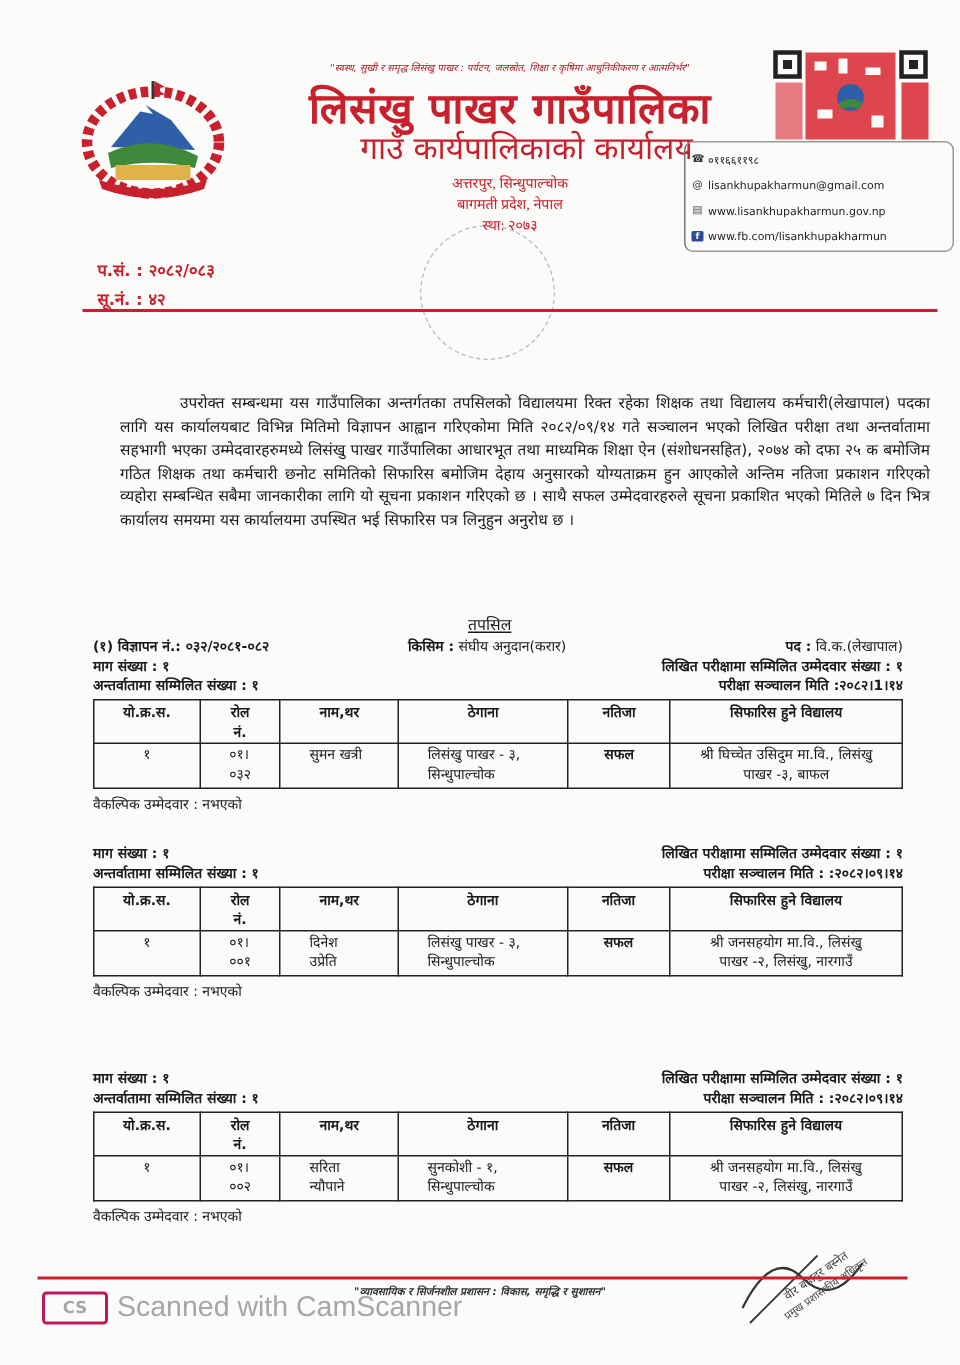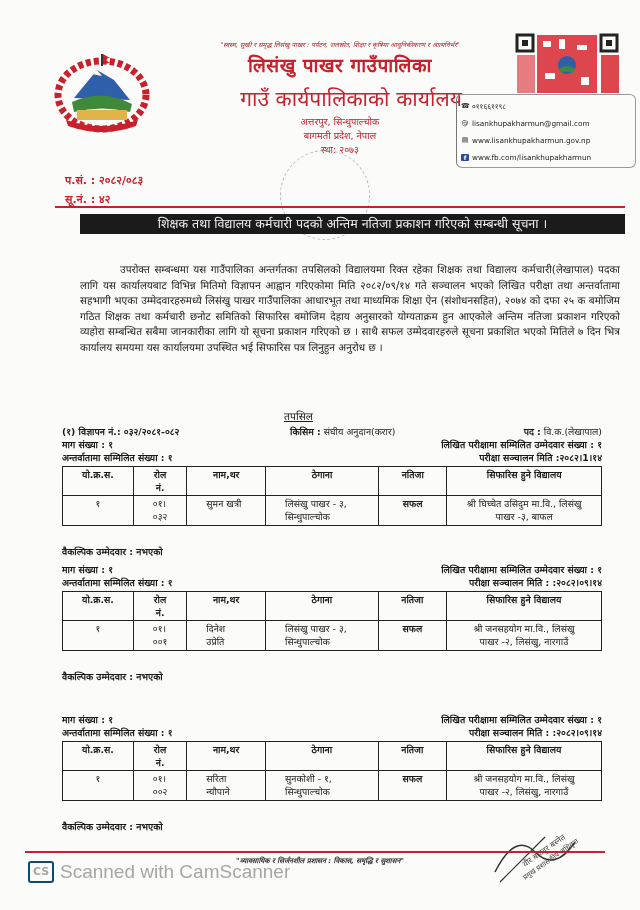--- a/index.html
+++ b/index.html
@@ -4,23 +4,23 @@
 <style>
   * { box-sizing: border-box; margin: 0; padding: 0; }
   html, body { width: 640px; height: 910px; background: #fbfbf9; overflow: hidden; }
   body { font-family: "DejaVu Sans", "Liberation Sans", sans-serif; color: #1a1a1a; position: relative; }
 
   .page { position: absolute; left: 0; top: 0; width: 640px; height: 910px; }
 
   
   .emblem { position: absolute; left: 52px; top: 50px; width: 100px; height: 85px; }
   .slogan-top { position: absolute; left: 170px; top: 40px; width: 340px; text-align: center; font-size: 6.5px; font-style: italic; color: #b0202a; }
-  .org-name { position: absolute; left: 175px; top: 52px; width: 330px; text-align: center; font-size: 19px; font-weight: bold; color: #c8202d; letter-spacing: 0.5px; }
+  .org-name { position: absolute; left: 175px; top: 52px; width: 330px; text-align: center; font-size: 28px; font-weight: bold; color: #c8202d; letter-spacing: 0.5px; }
   .org-office { position: absolute; left: 186px; top: 84px; width: 330px; text-align: center; font-size: 21px; color: #c8202d; }
-  .org-addr1, .org-addr2, .org-est { position: absolute; left: 230px; width: 220px; text-align: center; font-size: 9.5px; color: #c8202d; }
+  .org-addr1, .org-addr2, .org-est { position: absolute; left: 230px; width: 220px; text-align: center; font-size: 9.5px; color: #c8202d; font-family: Liberation Serif, serif; }
   .org-addr1 { top: 115px; }
   .org-addr2 { top: 129px; }
   .org-est { top: 143px; }
 
   .qr { position: absolute; left: 515px; top: 33px; width: 108px; height: 62px; }
   .contact-box { position: absolute; left: 456px; top: 94px; width: 180px; height: 74px; border: 1px solid #999; border-left: 1.5px solid #777; border-radius: 6px; padding: 3px 4px; }
   .contact-row { font-size: 7.3px; line-height: 17px; color: #222; display: flex; align-items: center; gap: 3px; white-space: nowrap; }
   .contact-row .ic { display: inline-block; width: 8px; height: 7px; font-size: 7px; line-height: 7px; text-align: center; color: #333; }
   .contact-row .ic.fb { background: #2b4c95; color: #fff; font-weight: bold; font-size: 6px; border-radius: 1px; }
 
@@ -31,47 +31,47 @@
 
   .red-rule-top { position: absolute; left: 55px; top: 206px; width: 570px; height: 2px; background: #c8202d; }
 
   .notice-title { position: absolute; left: 80px; top: 214px; width: 545px; height: 20px; background: #1b1b1b; color: #f2f2f2; font-size: 12.5px; line-height: 20px; text-align: center; white-space: nowrap; }
   .notice-date { position: absolute; left: 245px; top: 237px; width: 175px; height: 14px; background: #d8d8d8; text-align: center; font-size: 9.5px; line-height: 14px; color: #222; }
 
   
   .para { position: absolute; left: 80px; top: 262px; width: 540px; font-size: 10.3px; line-height: 15.6px; text-align: justify; color: #1a1a1a; }
   .para .indent { display: inline-block; width: 40px; }
 
-  .tapasil { position: absolute; left: 284px; top: 409px; font-size: 10.5px; text-decoration: underline; }
+  .tapasil { position: absolute; left: 312px; top: 409px; font-size: 10.5px; text-decoration: underline; }
 
   
   .sec { position: absolute; left: 62px; width: 540px; }
   .sec .line { position: relative; height: 13px; font-size: 9.3px; line-height: 13px; white-space: nowrap; }
   .sec .l { position: absolute; left: 0; font-weight: bold; }
   .sec .m { position: absolute; font-weight: normal; }
   .sec .r { position: absolute; right: 0; }
   .sec .b { font-weight: bold; }
 
   table.result { border-collapse: collapse; width: 540px; margin-top: 2px; }
   table.result th, table.result td { border: 1px solid #222; font-size: 9.3px; padding: 1px 19px; vertical-align: top; }
   table.result th { font-weight: bold; text-align: center; height: 15px; }
   table.result td { height: 30px; line-height: 13px; }
   .c1 { width: 45px; text-align: center; }
   .c2 { width: 48px; }
   .c3 { width: 82px; }
   .c4 { width: 120px; }
   .c5 { width: 70px; text-align: center; font-weight: bold; }
   .c6 { width: 175px; text-align: center; }
-  .alt { font-size: 9.3px; font-weight: bold; margin-top: 19px; }
+  .alt { font-size: 9.3px; font-weight: normal; margin-top: 3px; }
 
   
   .red-rule-bottom { position: absolute; left: 25px; top: 851px; width: 580px; height: 2px; background: #c8202d; }
   .slogan-bottom { position: absolute; left: 175px; top: 856px; width: 290px; text-align: center; font-size: 7px; font-style: italic; font-weight: bold; color: #333; }
   .camscanner { position: absolute; left: 28px; top: 861px; display: flex; align-items: center; gap: 6px; color: #a6a6a6; }
-  .cs-logo { width: 26px; height: 22px; border: 2px solid #0c4a6e; border-radius: 3px; font-size: 11px; font-weight: bold; line-height: 18px; text-align: center; color: #a6a6a6; }
+  .cs-logo { width: 44px; height: 22px; border: 2px solid #be185d; border-radius: 3px; font-size: 11px; font-weight: bold; line-height: 18px; text-align: center; color: #a6a6a6; }
   .cs-text { font-size: 19px; font-family: Liberation Sans, sans-serif; }
 
   .signature { position: absolute; left: 485px; top: 812px; width: 120px; height: 80px; }
 </style>
 </head>
 <body>
 
 <div class="page">
 
   <svg class="emblem" viewBox="0 0 100 85">
@@ -128,30 +128,29 @@
     </div>
   </div>
 
   <div class="ref-ps">प.सं. : २०८२/०८३</div>
   <div class="ref-sn">सू.नं. : ४२</div>
 
   <div class="stamp"></div>
 
   <div class="red-rule-top"></div>
 
-  <div class="notice-title">शिक्षक तथा विद्यालय कर्मचारी पदको अन्तिम नतिजा प्रकाशन गरिएको सम्बन्धी सूचना ।</div>
 
   <div class="para"><span class="indent"></span><span>उपरोक्त सम्बन्धमा यस गाउँपालिका अन्तर्गतका तपसिलको विद्यालयमा  रिक्त रहेका शिक्षक तथा विद्यालय कर्मचारी(लेखापाल) पदका लागि यस कार्यालयबाट विभिन्न मितिमो विज्ञापन आह्वान गरिएकोमा मिति २०८२/०९/१४ गते सञ्चालन भएको लिखित परीक्षा तथा अन्तर्वातामा सहभागी भएका उम्मेदवारहरुमध्ये लिसंखु पाखर गाउँपालिका आधारभूत तथा माध्यमिक शिक्षा ऐन  (संशोधनसहित), २०७४ को दफा २५ क बमोजिम गठित शिक्षक तथा कर्मचारी छनोट समितिको सिफारिस बमोजिम देहाय अनुसारको योग्यताक्रम हुन आएकोले अन्तिम नतिजा प्रकाशन गरिएको व्यहोरा सम्बन्धित सबैमा जानकारीका लागि यो सूचना प्रकाशन गरिएको छ । साथै सफल उम्मेदवारहरुले सूचना प्रकाशित भएको मितिले ७ दिन भित्र कार्यालय समयमा यस कार्यालयमा उपस्थित भई सिफारिस पत्र लिनुहुन अनुरोध छ ।</span></div>
 
   <div class="tapasil">तपसिल</div>
 
   <div class="sec" style="top:425px;">
     <div class="line">
       <span class="l">(१) विज्ञापन नं.: ०३२/२०८१-०८२</span>
-      <span class="m" style="left:228px;"><span class="b">किसिम :</span> <span>संघीय अनुदान(करार)</span></span>
+      <span class="m" style="left:210px;"><span class="b">किसिम :</span> <span>संघीय अनुदान(करार)</span></span>
       <span class="r"><span class="b">पद :</span> <span>वि.क.(लेखापाल)</span></span>
     </div>
     <div class="line">
       <span class="l">माग संख्या : १</span>
       <span class="r b">लिखित परीक्षामा सम्मिलित उम्मेदवार संख्या : १</span>
     </div>
     <div class="line">
       <span class="l">अन्तर्वातामा सम्मिलित संख्या : १</span>
       <span class="r b">परीक्षा सञ्चालन मिति :२०८२।1।१४</span>
     </div>

